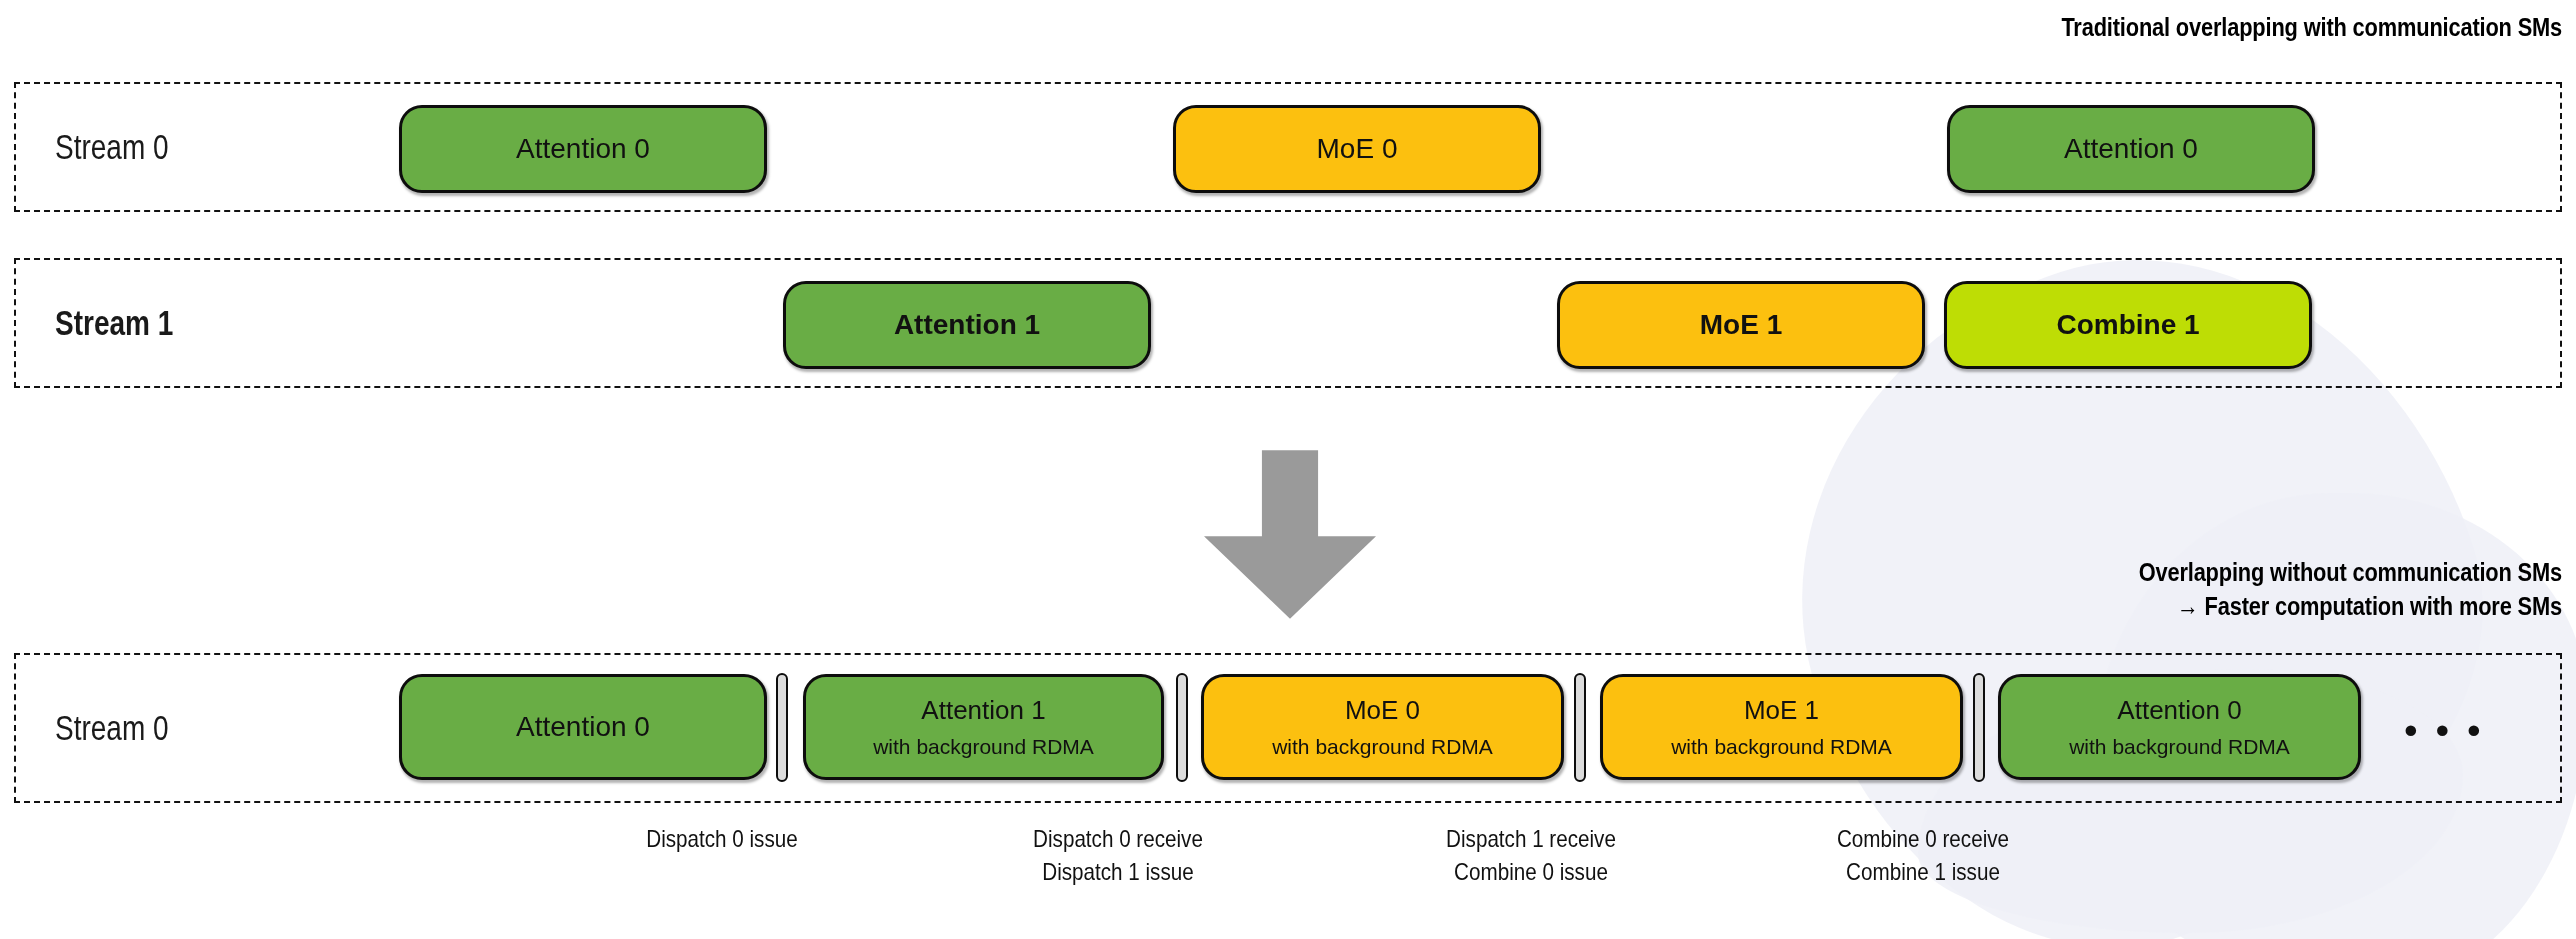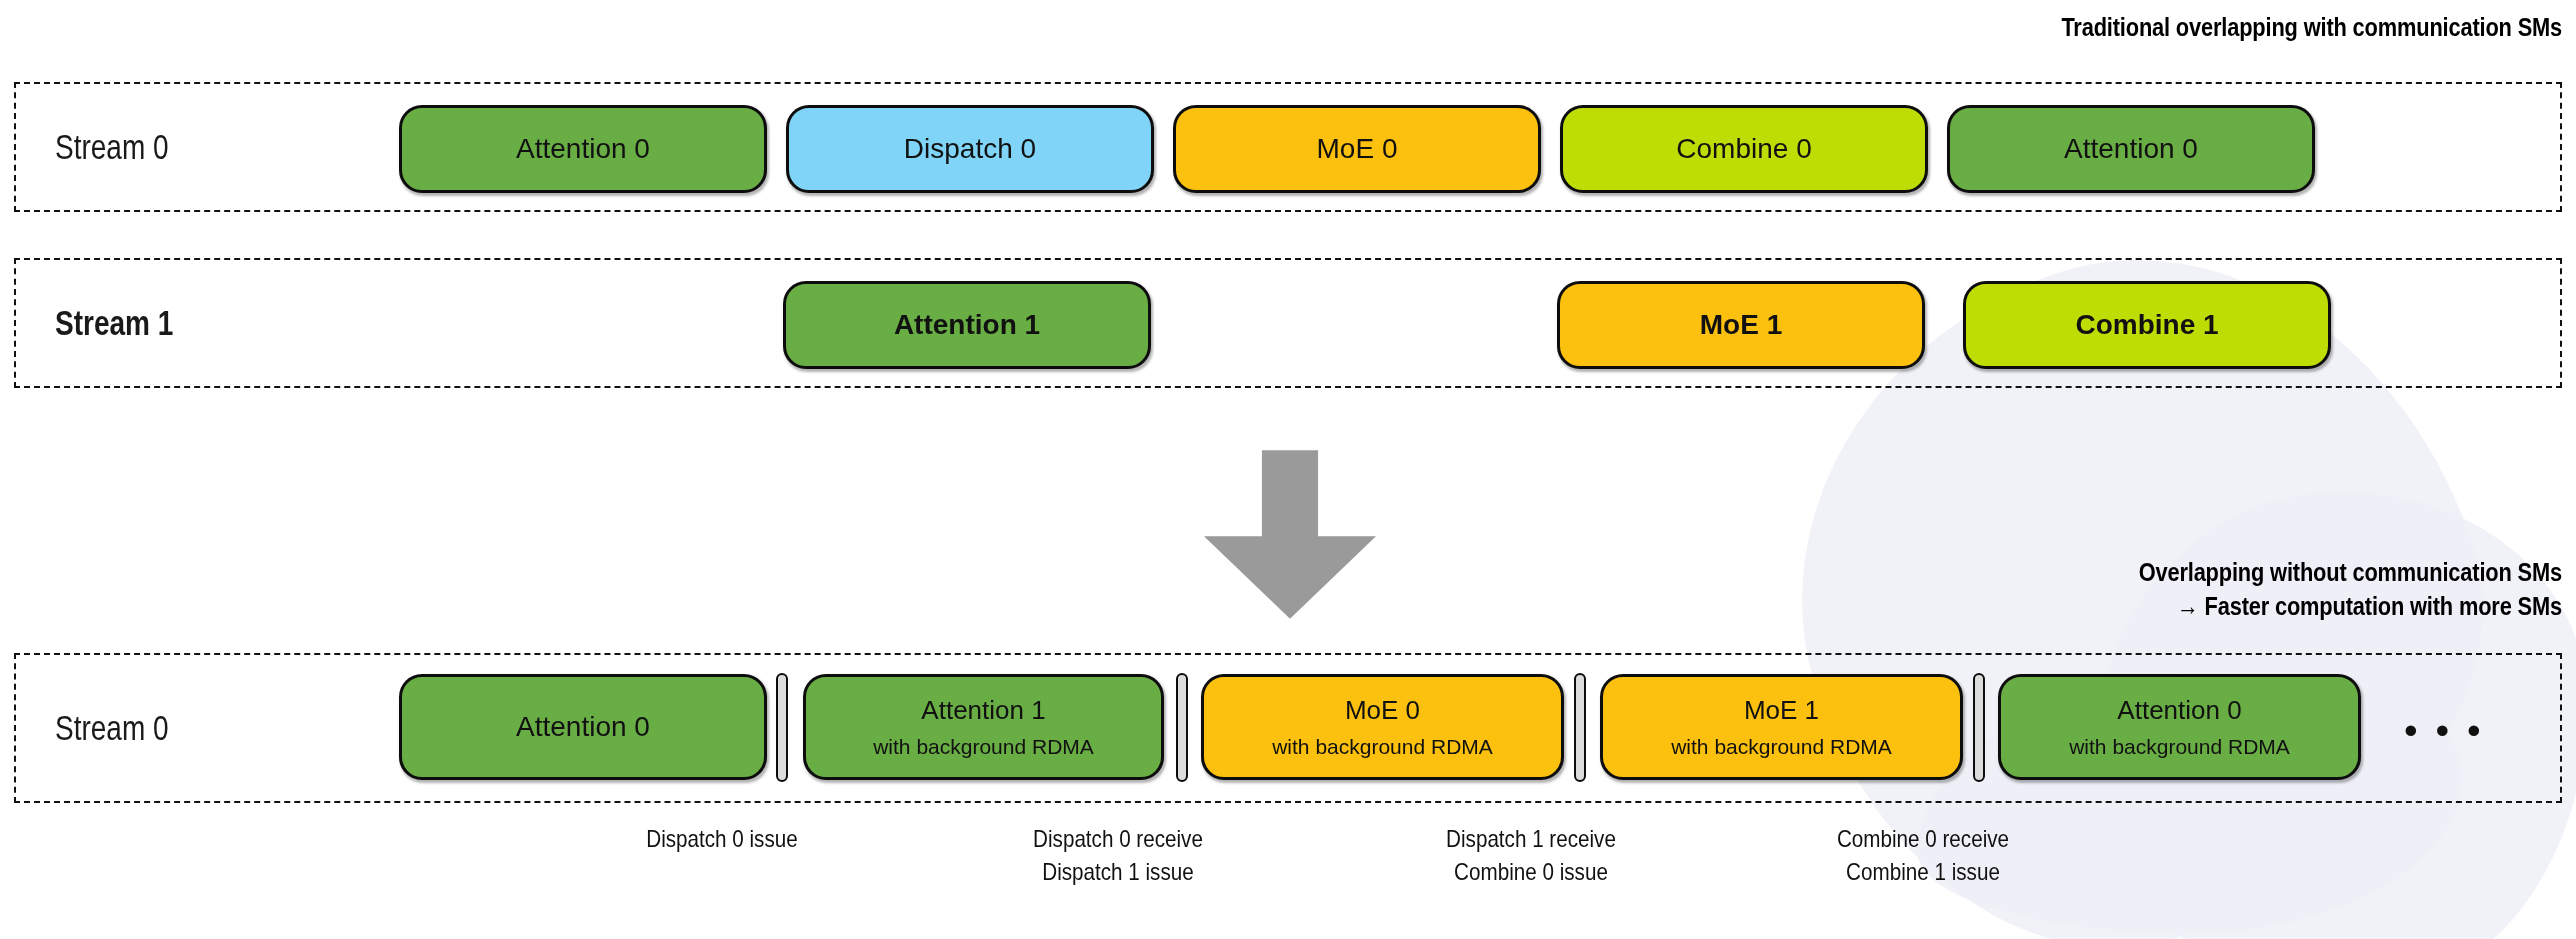--- a/index.html
+++ b/index.html
@@ -150,42 +150,36 @@
 <div class="stage">
 
   <div class="heading" id="title-top">Traditional overlapping with communication SMs</div>
 
   <div id="traditional-tracks">
       <div class="track" id="track-s0" style="border-color: rgb(17, 17, 17);">
         <div class="track-label">Stream 0</div>
         <div class="block" style="left: 383px; top: 21px; width: 368px; height: 88px; background: rgb(105, 173, 69); border-color: rgb(13, 13, 13);">
           <div class="t1">Attention 0</div>
         </div>
-        <div class="block" style="left: 770px; top: 21px; width: 368px; height: 88px; background: rgb(127, 212, 247); border-color: rgb(13, 13, 13);">
-          <div class="t1">Dispatch 0</div>
-        </div>
         <div class="block" style="left: 1157px; top: 21px; width: 368px; height: 88px; background: rgb(252, 192, 15); border-color: rgb(13, 13, 13);">
           <div class="t1">MoE 0</div>
-        </div>
-        <div class="block" style="left: 1544px; top: 21px; width: 368px; height: 88px; background: rgb(190, 221, 5); border-color: rgb(13, 13, 13);">
-          <div class="t1">Combine 0</div>
         </div>
         <div class="block" style="left: 1931px; top: 21px; width: 368px; height: 88px; background: rgb(105, 173, 69); border-color: rgb(13, 13, 13);">
           <div class="t1">Attention 0</div>
         </div>
       </div>
       <div class="track" id="track-s1" style="border-color: rgb(17, 17, 17); font-weight: bold;">
         <div class="track-label">Stream 1</div>
         <div class="block" style="left: 767px; top: 21px; width: 368px; height: 88px; background: rgb(105, 173, 69); border-color: rgb(13, 13, 13);">
           <div class="t1">Attention 1</div>
         </div>
         <div class="block" style="left: 1541px; top: 21px; width: 368px; height: 88px; background: rgb(252, 192, 15); border-color: rgb(13, 13, 13);">
           <div class="t1">MoE 1</div>
         </div>
-        <div class="block" style="left: 1928px; top: 21px; width: 368px; height: 88px; background: rgb(190, 221, 5); border-color: rgb(13, 13, 13); margin-left: 19px;">
+        <div class="block" style="left: 1928px; top: 21px; width: 368px; height: 88px; background: rgb(190, 221, 5); border-color: rgb(13, 13, 13);">
           <div class="t1">Combine 1</div>
         </div>
       </div>
     </div>
 
   <div id="big-arrow">
     <svg viewBox="0 0 196 192" width="172" height="169" aria-hidden="true">
       <polygon points="66,0 130,0 130,98 196,98 98,192 0,98 66,98" fill="#9A9A9A"></polygon>
     </svg>
   </div>

